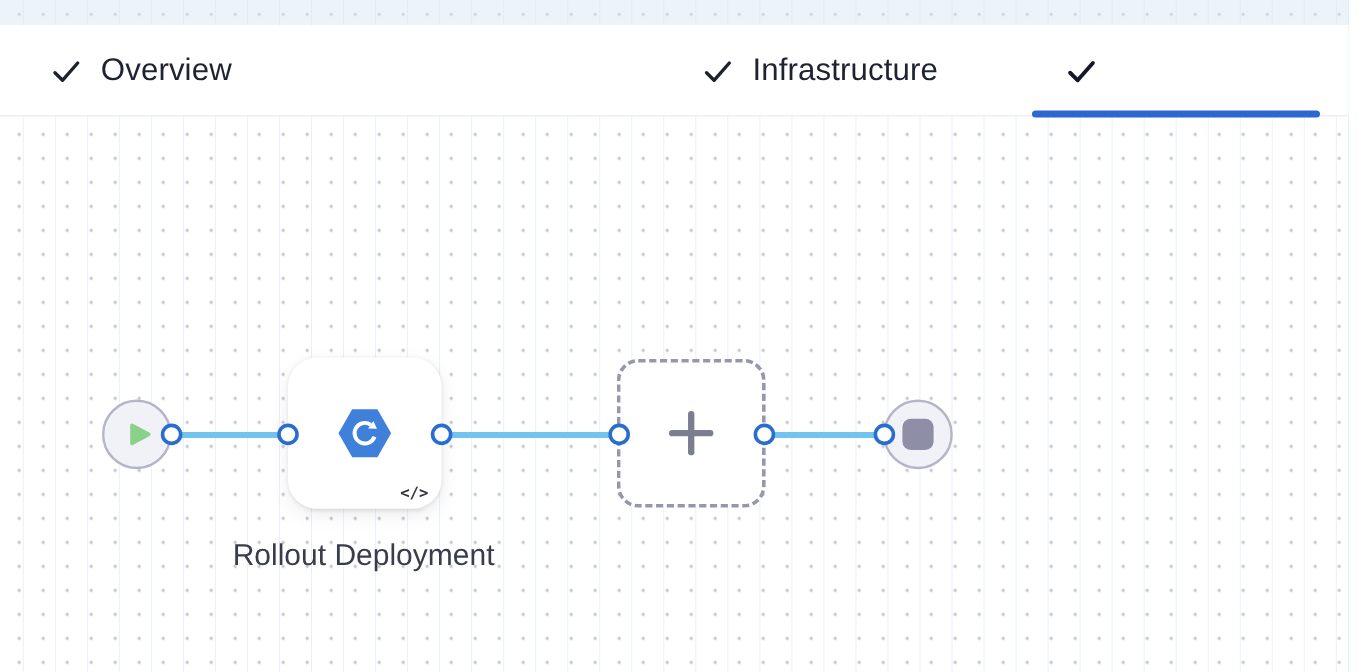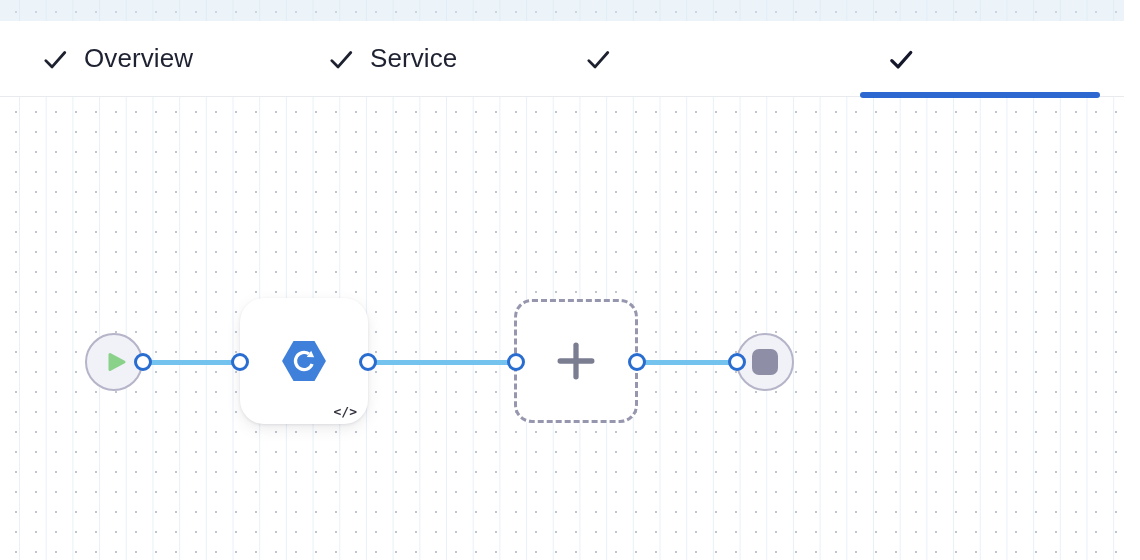--- a/index.html
+++ b/index.html
@@ -109,35 +109,28 @@
 
     <div class="tab" style="left:42px">
       <span class="tab-check">
         <svg width="26" height="26" viewBox="0 0 24 24" fill="none">
           <polyline points="3.5,13.5 9.3,19.3 21,6" stroke="#1d2130" stroke-width="2.6" stroke-linecap="round" stroke-linejoin="round"></polyline>
         </svg>
       </span>
       <span class="tab-label">Overview</span>
     </div>
 
-    <div class="tab" style="left:328px">
-      <span class="tab-check">
-        <svg width="26" height="26" viewBox="0 0 24 24" fill="none">
-          <polyline points="3.5,13.5 9.3,19.3 21,6" stroke="#1d2130" stroke-width="2.6" stroke-linecap="round" stroke-linejoin="round"></polyline>
-        </svg>
-      </span>
-      <span class="tab-label">Service</span>
-    </div>
 
     <div class="tab" style="left:585px">
       <span class="tab-check">
         <svg width="26" height="26" viewBox="0 0 24 24" fill="none">
           <polyline points="3.5,13.5 9.3,19.3 21,6" stroke="#1d2130" stroke-width="2.6" stroke-linecap="round" stroke-linejoin="round"></polyline>
         </svg>
       </span>
+      <span class="tab-label">Infrastructure</span>
     </div>
 
     <div class="tab active" style="left:888px">
       <span class="tab-check">
         <svg width="26" height="26" viewBox="0 0 24 24" fill="none">
           <polyline points="3.5,13.5 9.3,19.3 21,6" stroke="#15182a" stroke-width="3" stroke-linecap="round" stroke-linejoin="round"></polyline>
         </svg>
       </span>
     </div>
 
@@ -182,15 +175,16 @@
       <span class="stop-square"></span>
     </div>
 
     <div class="port" style="left:134px"></div>
     <div class="port" style="left:231px"></div>
     <div class="port" style="left:359px"></div>
     <div class="port" style="left:507px"></div>
     <div class="port" style="left:628px"></div>
     <div class="port" style="left:728px"></div>
 
+    <div class="node-label label-rollout">Rollout Deployment</div>
   </div>
 
 </div>
 
 </body></html>

